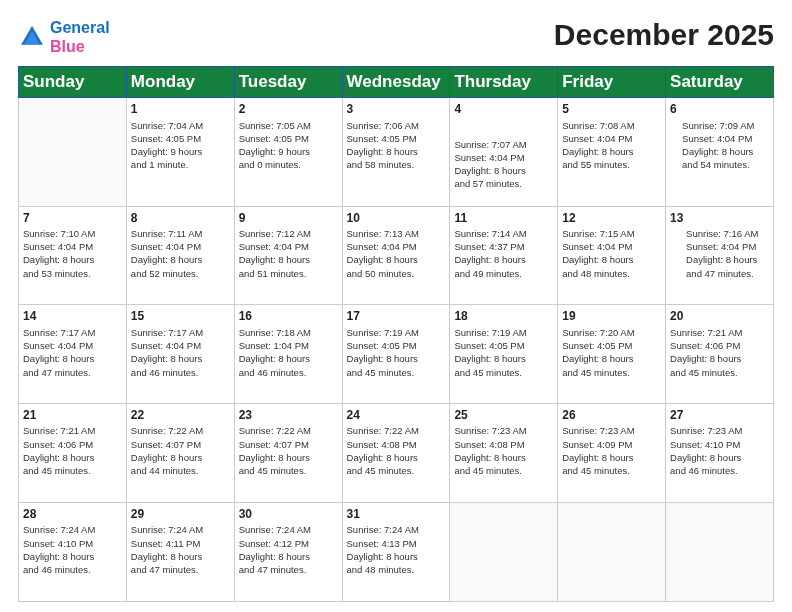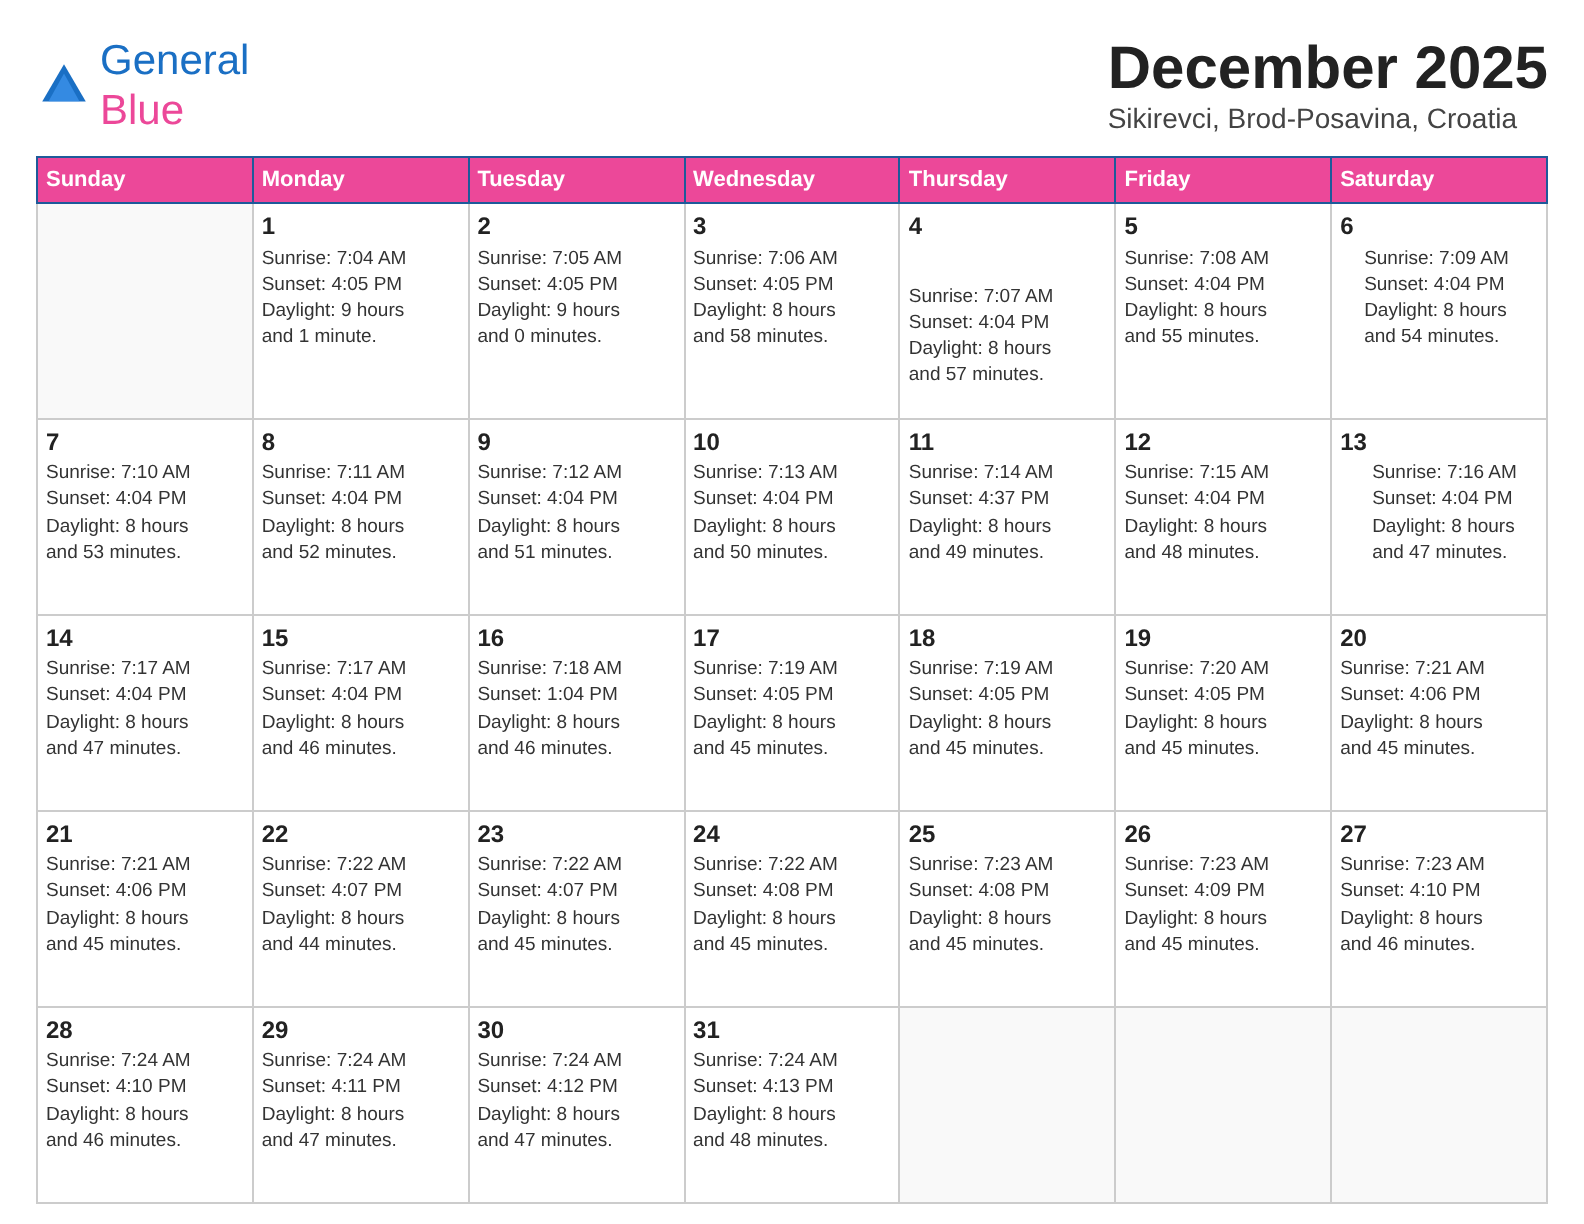--- a/index.html
+++ b/index.html
@@ -22,57 +22,57 @@
       justify-content: space-between;
       align-items: flex-start;
       margin-bottom: 10px;
     }
     .logo {
       display: flex;
       align-items: center;
       gap: 4px;
     }
     .logo-text {
-      font-size: 21px;
-      font-weight: normal;
+      font-size: 16px;
+      font-weight: bold;
       color: #333;
       line-height: 1.2;
     }
     .logo-text span {
       color: #1a6fc4;
     }
     .logo-icon {
       width: 28px;
       height: 28px;
     }
     .title-block {
-      text-align: left;
+      text-align: center;
     }
     .title-block h1 {
       font-size: 30px;
       font-weight: bold;
       color: #222;
       line-height: 1.1;
     }
     .title-block h2 {
       font-size: 14px;
       font-weight: normal;
       color: #444;
     }
     .calendar {
       flex: 1;
       border: 1px solid #ccc;
       border-collapse: collapse;
       width: 100%;
       table-layout: fixed;
     }
     .calendar th {
-      background: #ec4899;
+      background: #15803d;
       color: #fff;
-      font-size: 11px;
+      font-size: 17px;
       font-weight: bold;
       padding: 5px 4px;
       text-align: left;
       border: 1px solid #1e5a9a;
     }
     .calendar td {
       border: 1px solid #ccc;
       vertical-align: top;
       padding: 3px 4px;
       font-size: 10px;
@@ -106,21 +106,20 @@
         <polygon points="18,4 32,28 4,28" fill="#1a6fc4"></polygon>
         <polygon points="18,10 28,28 8,28" fill="#4da6ff" opacity="0.5"></polygon>
       </svg>
       <div class="logo-text">
         <div><span>General</span></div>
         <div><span style="color:#ec4899;">Blue</span></div>
       </div>
     </div>
     <div class="title-block">
       <h1>December 2025</h1>
-      <h2>Sikirevci, Brod-Posavina, Croatia</h2>
     </div>
   </div>
 
   <table class="calendar">
     <thead>
       <tr>
         <th>Sunday</th>
         <th>Monday</th>
         <th>Tuesday</th>
         <th>Wednesday</th>

